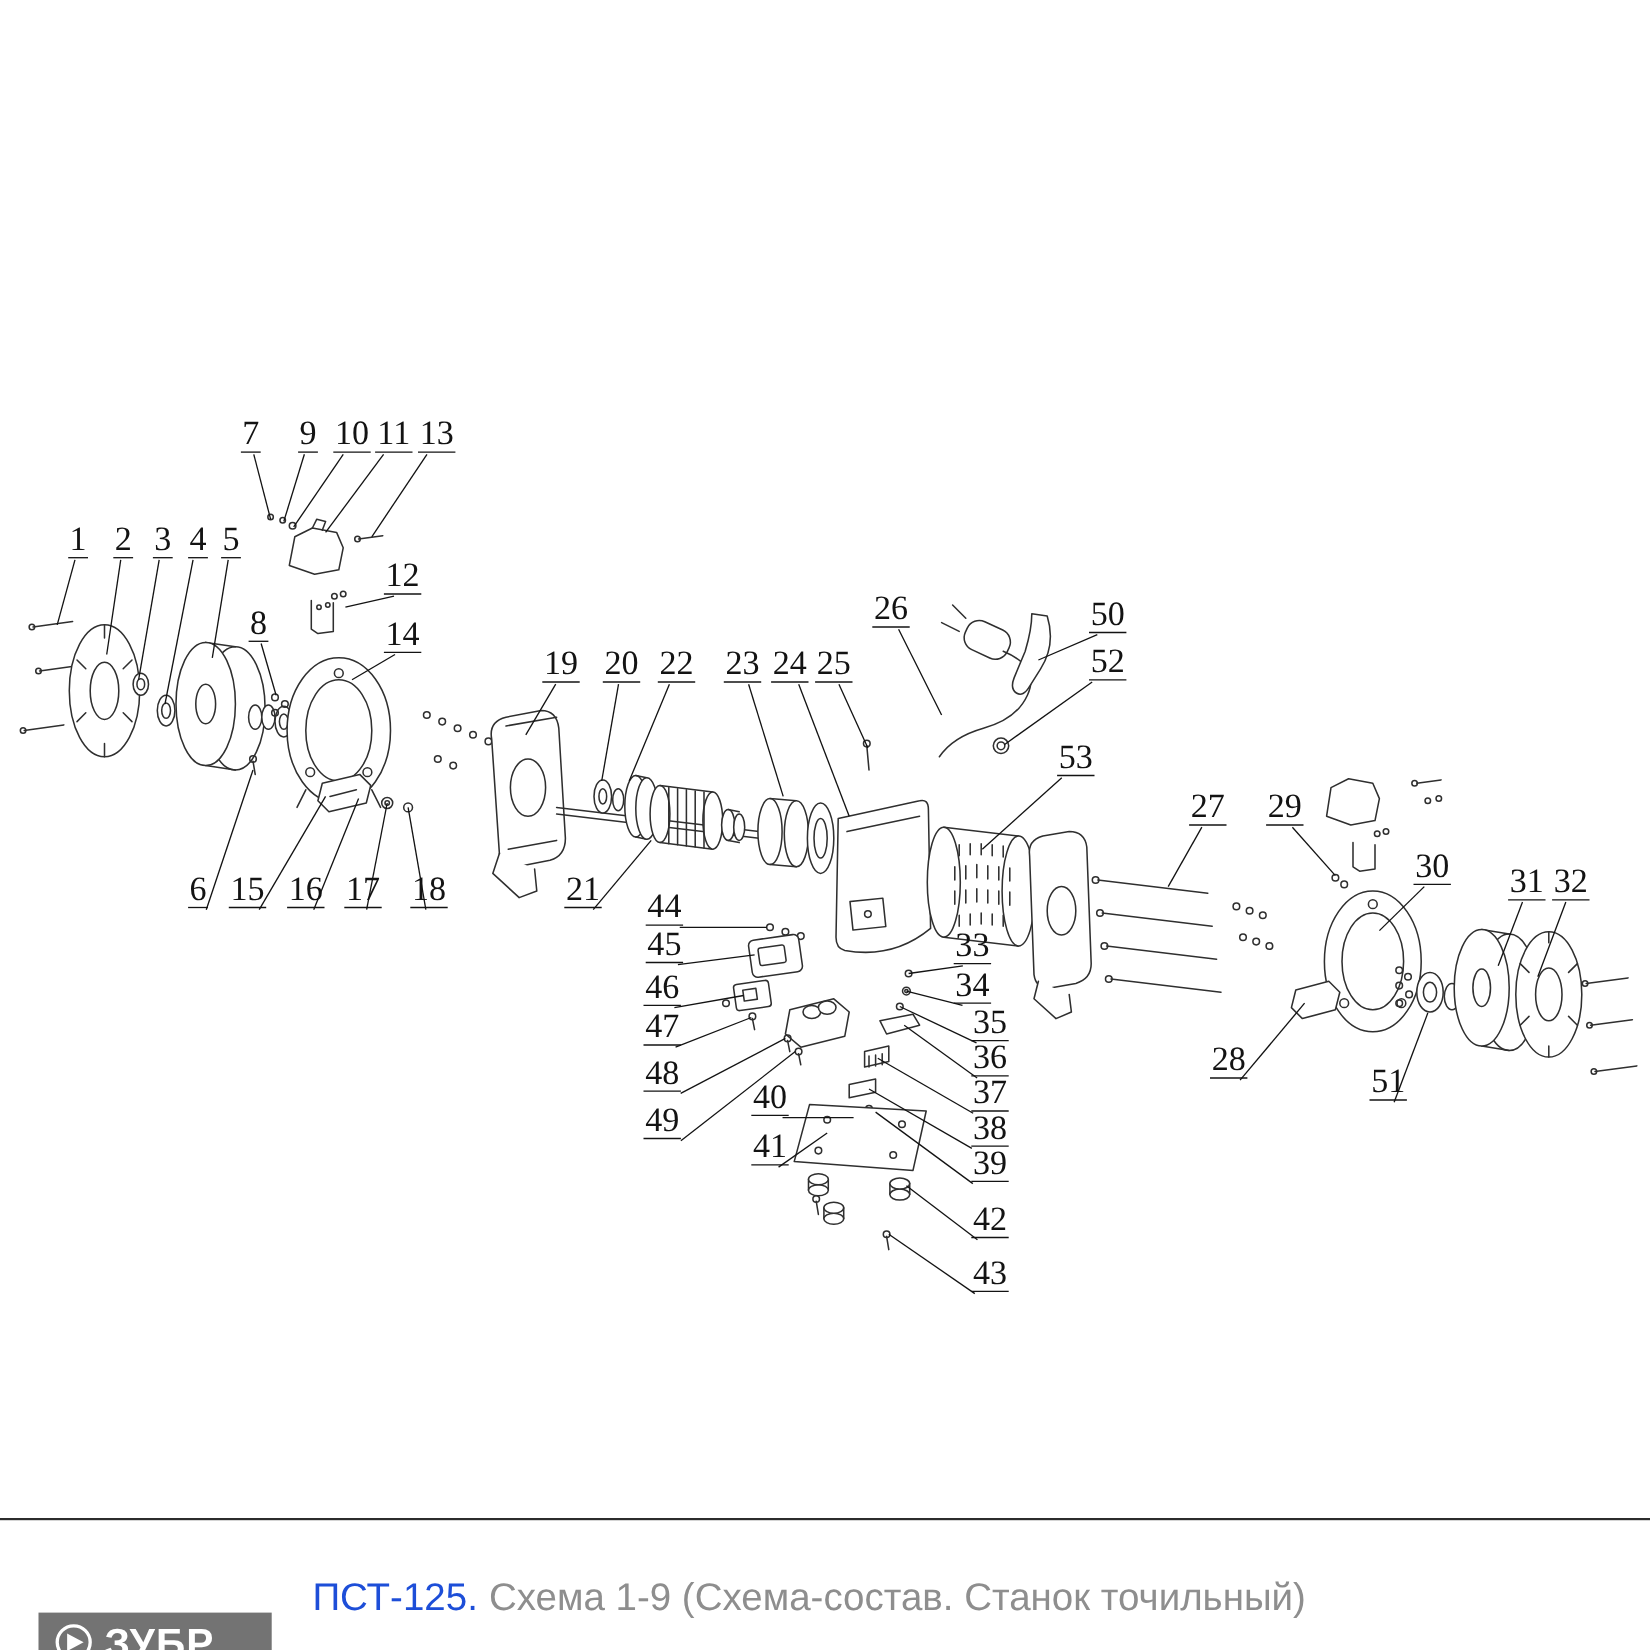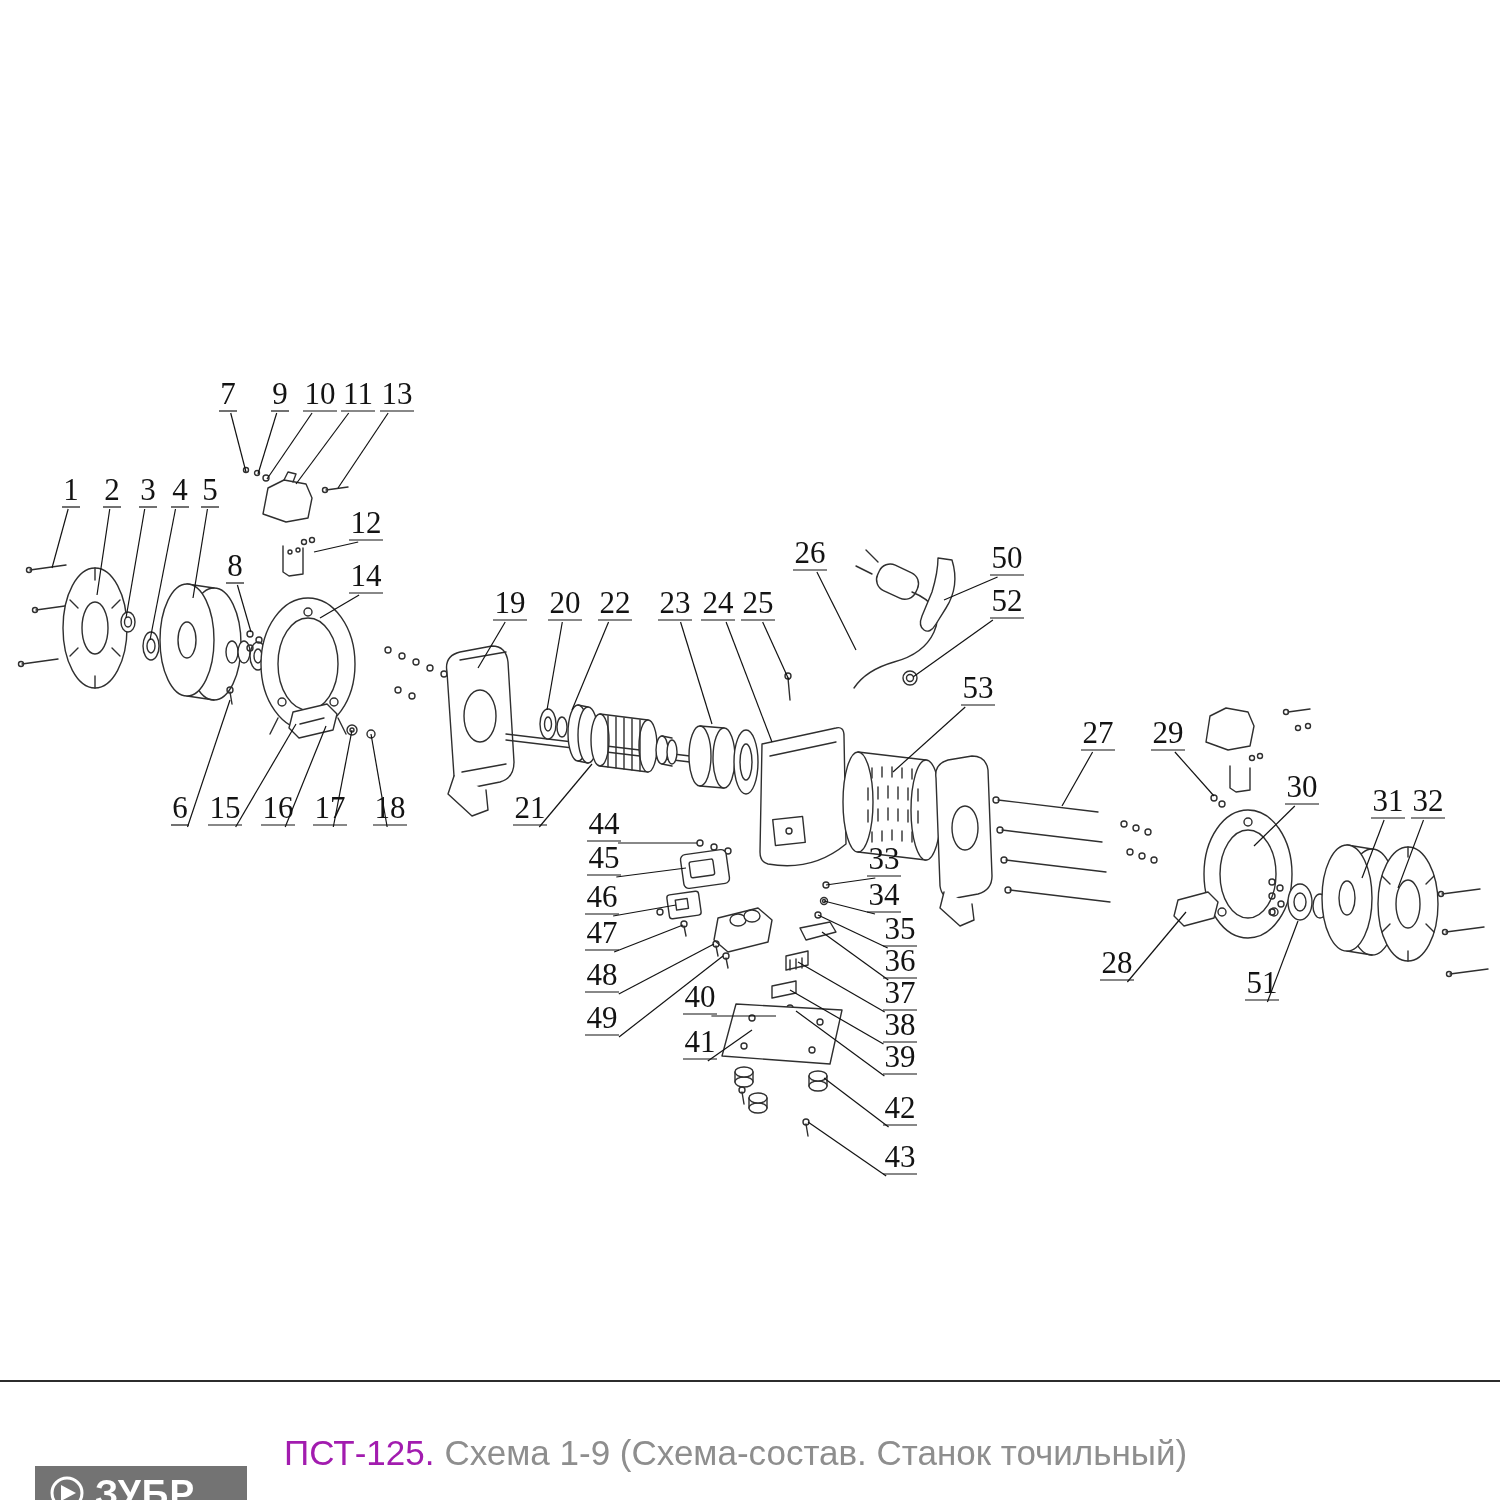--- a/index.html
+++ b/index.html
@@ -4,21 +4,21 @@
 <style>
   html,body{margin:0;padding:0;background:#ffffff;}
   #canvas{position:relative;width:1500px;height:1500px;background:#ffffff;overflow:hidden;font-family:"Liberation Sans",sans-serif;}
   #diagram-svg{position:absolute;left:0;top:0;}
   #labels-layer text{font-family:"Liberation Serif",serif;font-size:31px;fill:#131313;}
   #labels-layer line{stroke:#131313;stroke-width:1.2;}
   #footer-divider{position:absolute;left:0;top:1380px;width:1500px;height:2px;background:#2c2c2c;}
   #brand-logo{position:absolute;left:35px;top:1424px;width:212px;height:54px;background:#737373;display:flex;align-items:center;gap:8px;padding-left:12px;box-sizing:border-box;margin-top:42px;}
   #brand-logo .brand-text{color:#ffffff;font-weight:bold;font-size:37px;letter-spacing:1px;line-height:1;}
   #diagram-title{position:absolute;left:284px;top:1433px;font-size:35px;color:#8e8e8e;white-space:nowrap;}
-  #diagram-title .model{color:#a21caf;margin-right:10px;}
+  #diagram-title .model{color:#1d4ed8;margin-right:10px;}
 </style>
 </head>
 <body>
 
 <div id="canvas">
 
   <svg id="diagram-svg" width="1500" height="1500" viewBox="0 0 1500 1500">
 
     <g stroke="#2f2f2f" stroke-width="1.4" fill="none" stroke-linecap="round" stroke-linejoin="round">
 

